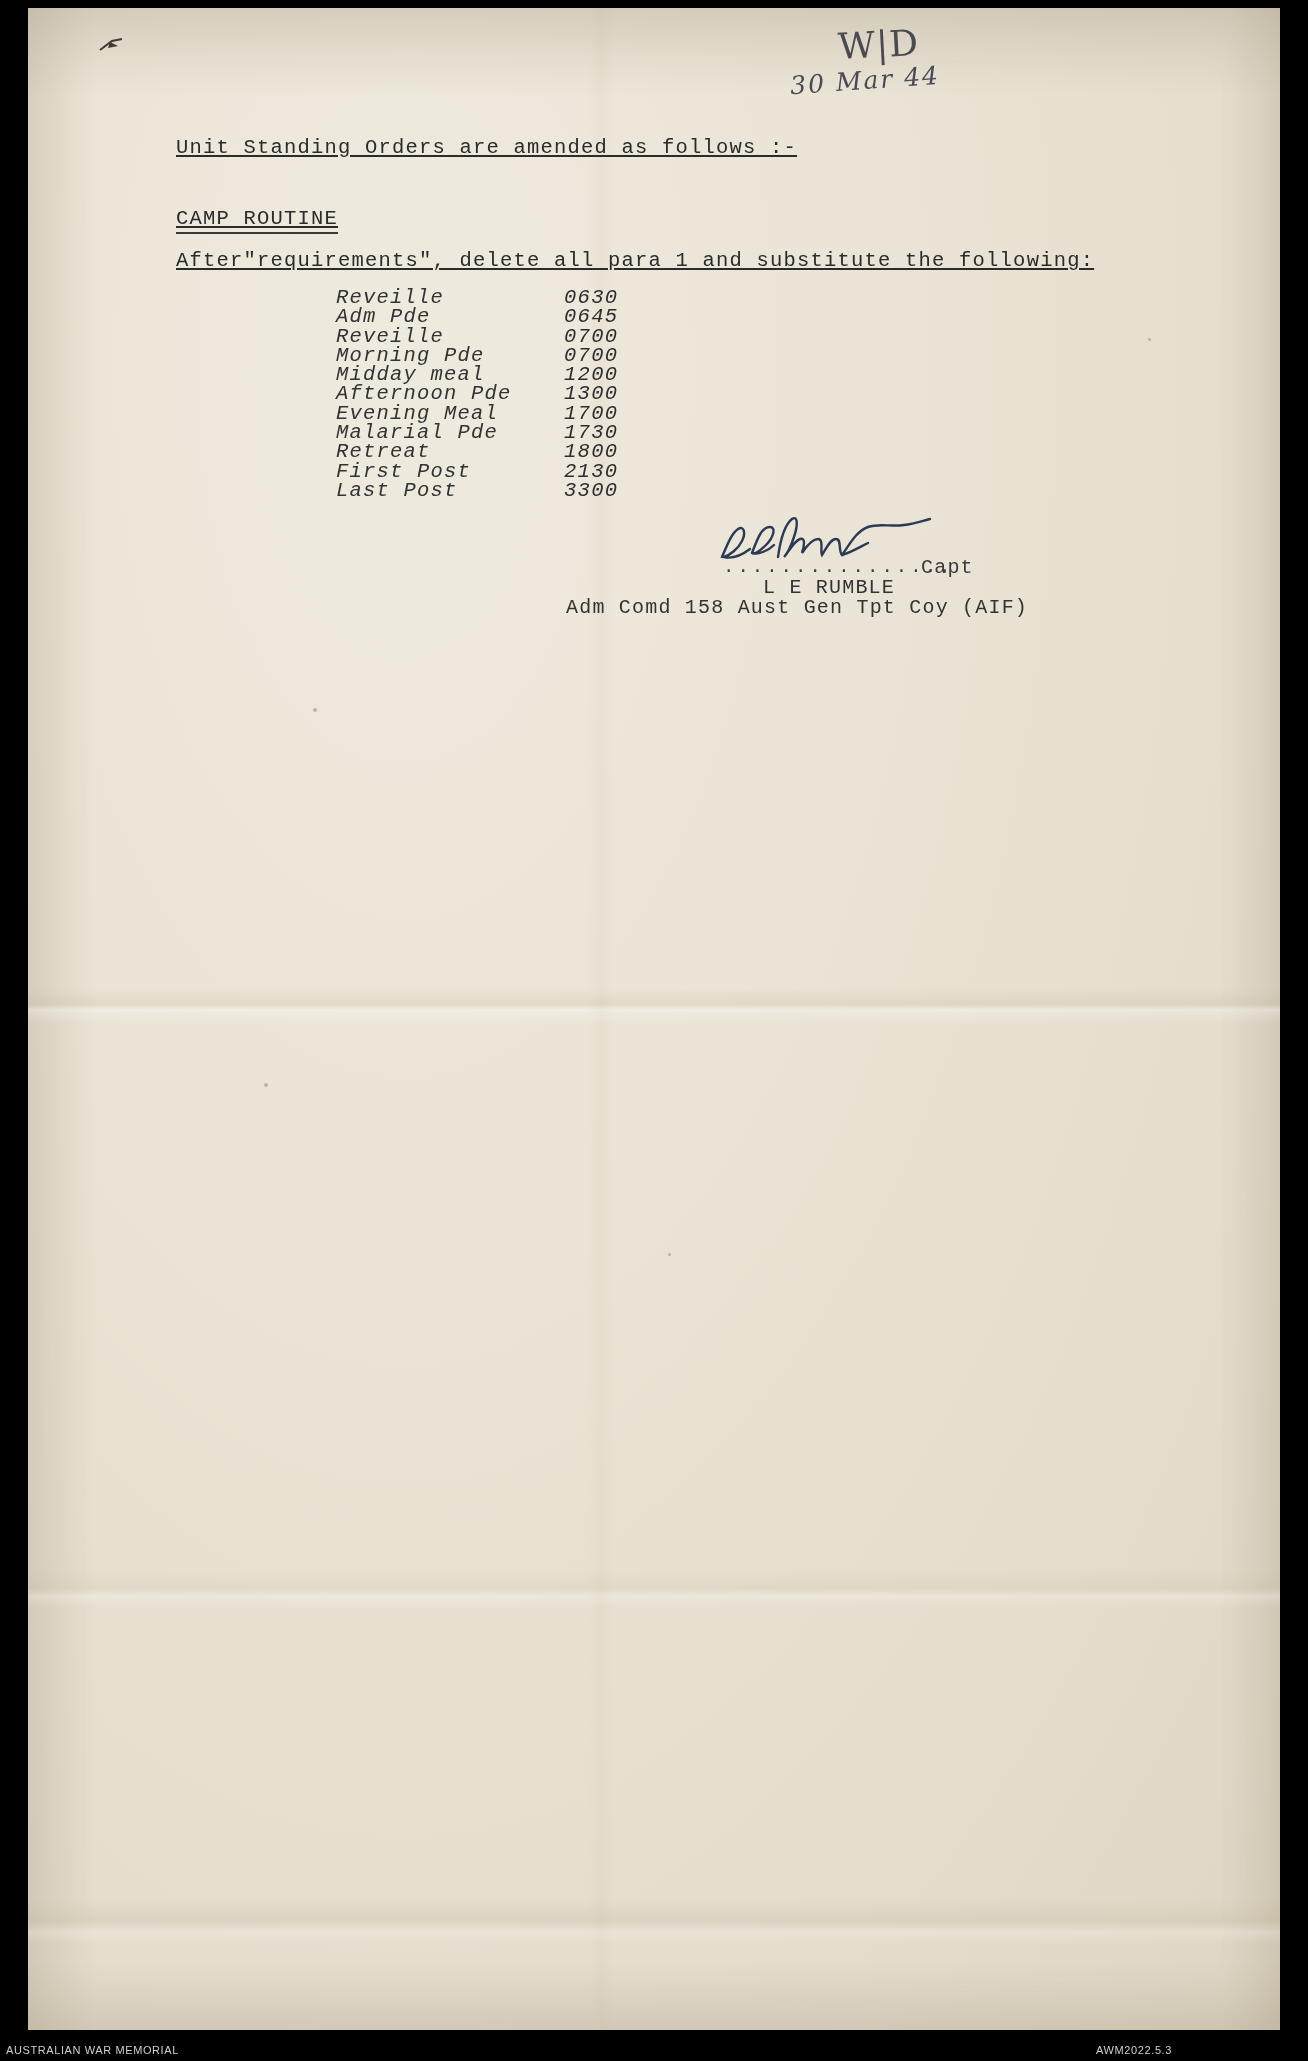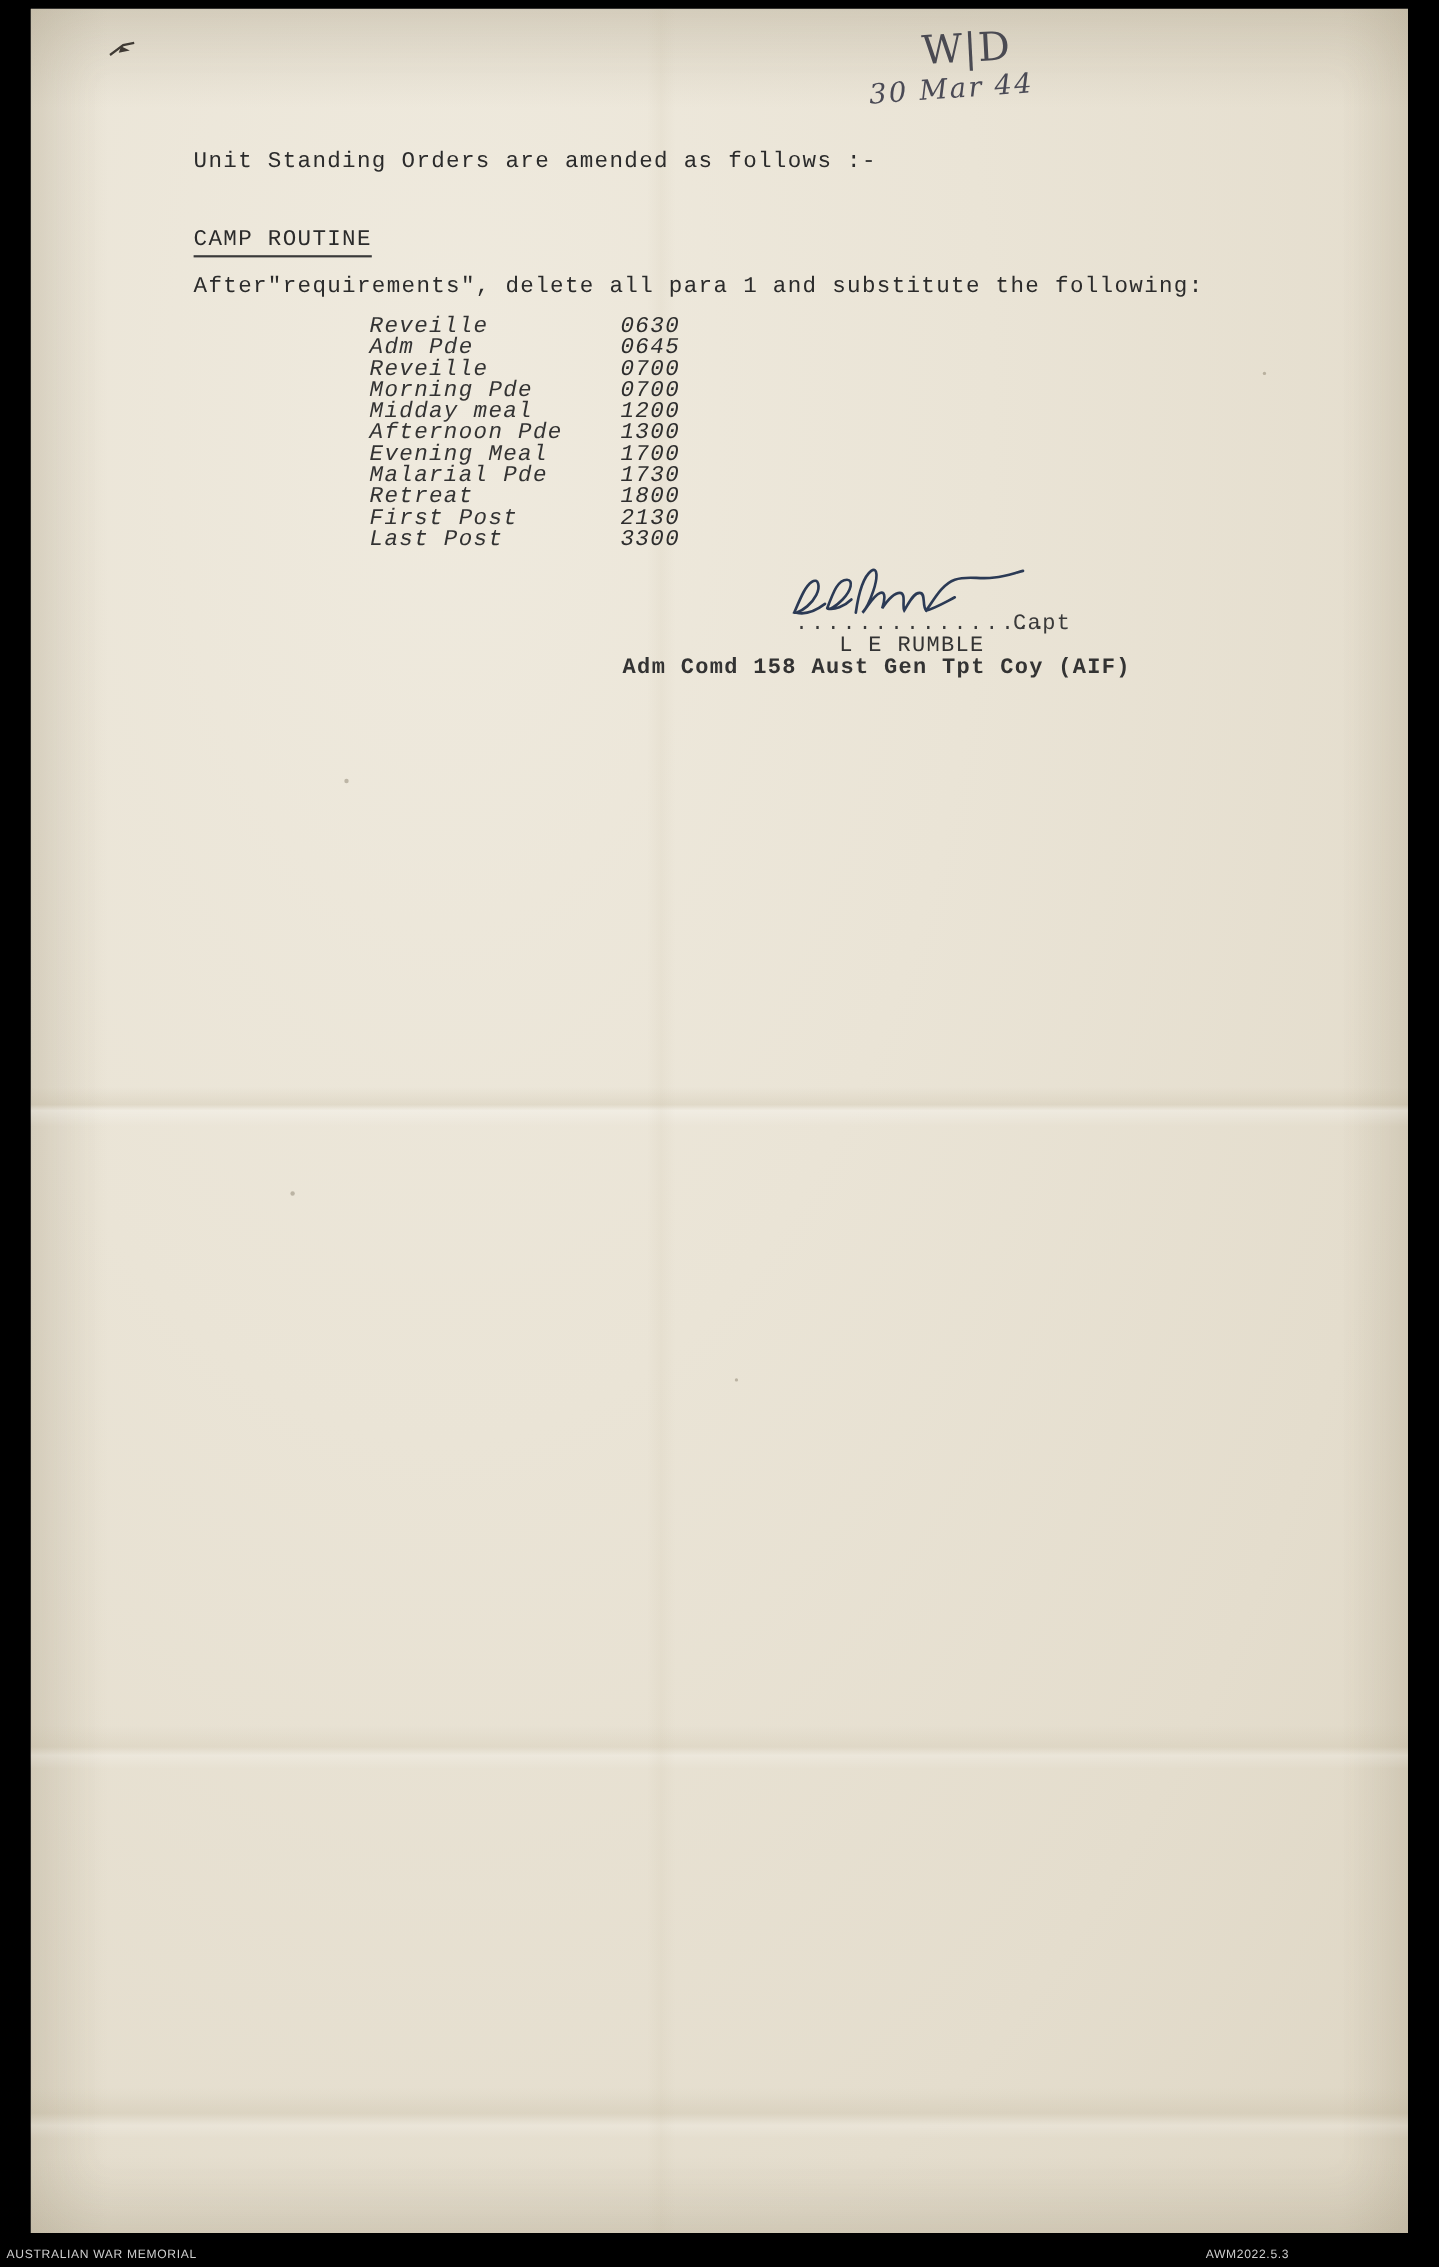--- a/index.html
+++ b/index.html
@@ -71,20 +71,21 @@
     background: linear-gradient(to top, rgba(150,138,112,0.18), rgba(150,138,112,0));
   }
 
   
   .typed {
     position: absolute;
     color: #2b2b2b;
     font-family: "Liberation Mono", monospace;
     letter-spacing: 1.2px;
     white-space: pre;
+    text-decoration: underline;
   }
 
   #intro-line {
     left: 148px;
     top: 128px;
     font-size: 20.5px;
   }
   #section-heading {
     left: 148px;
     top: 200px;
@@ -165,21 +166,20 @@
     font-size: 20px;
   }
   .sig-unit {
     position: absolute;
     left: 8px;
     top: 88px;
     color: #333;
     letter-spacing: 1.2px;
     font-size: 20px;
     white-space: pre;
-    font-weight: bold;
   }
 
   
   #annot-wd {
     position: absolute;
     left: 810px;
     top: 16px;
     font-family: "DejaVu Serif", serif;
     font-size: 36px;
     color: #4a4a52;

